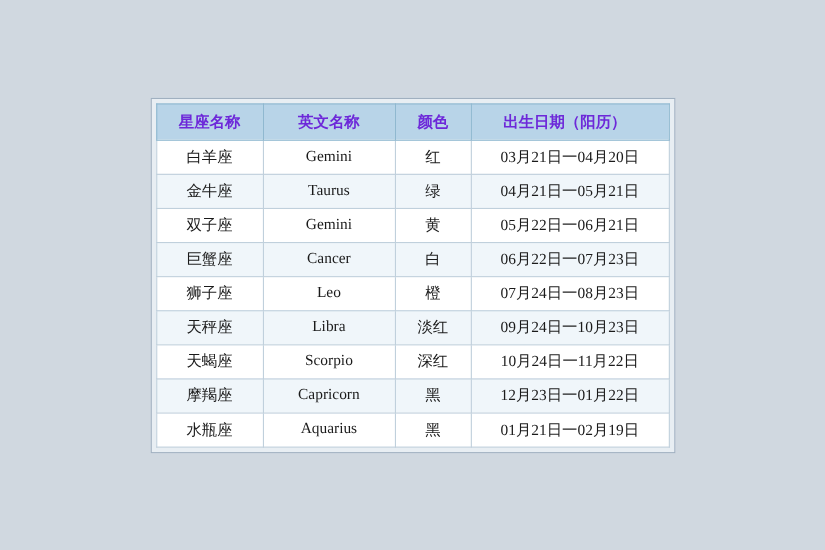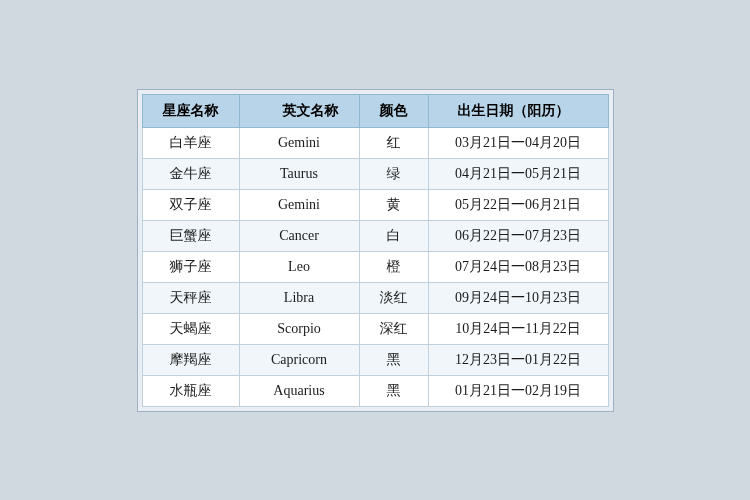--- a/index.html
+++ b/index.html
@@ -25,21 +25,21 @@
       padding: 4px;
     }
 
     table {
       border-collapse: collapse;
       background-color: #f5f8fa;
     }
 
     th {
       background-color: #b8d4e8;
-      color: #000000;
+      color: #6d28d9;
       font-weight: bold;
       text-align: center;
       padding: 7px 20px;
       border: 1px solid #90b8d0;
       font-size: 14px;
     }
 
     td {
       text-align: center;
       padding: 6px 20px;
@@ -47,21 +47,21 @@
       color: #1a1a1a;
       background-color: #ffffff;
       font-size: 14px;
     }
 
     tr:nth-child(even) td {
       background-color: #f0f6fa;
     }
 
     .col-chinese { min-width: 80px; }
-    .col-english { min-width: 120px; text-align: right; }
+    .col-english { min-width: 120px; }
     .col-color { min-width: 50px; font-family: Liberation Serif, serif; }
     .col-date { min-width: 180px; padding-left: 11px; }
   </style>
 </head>
 <body>
 
 <div class="table-container">
   <table>
     <thead>
       <tr>

